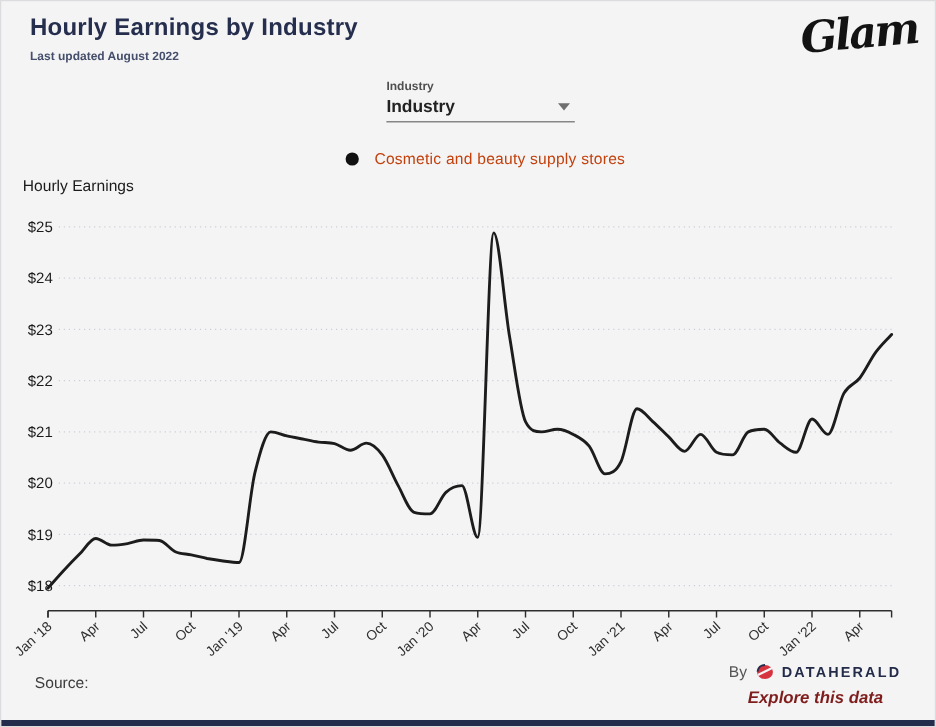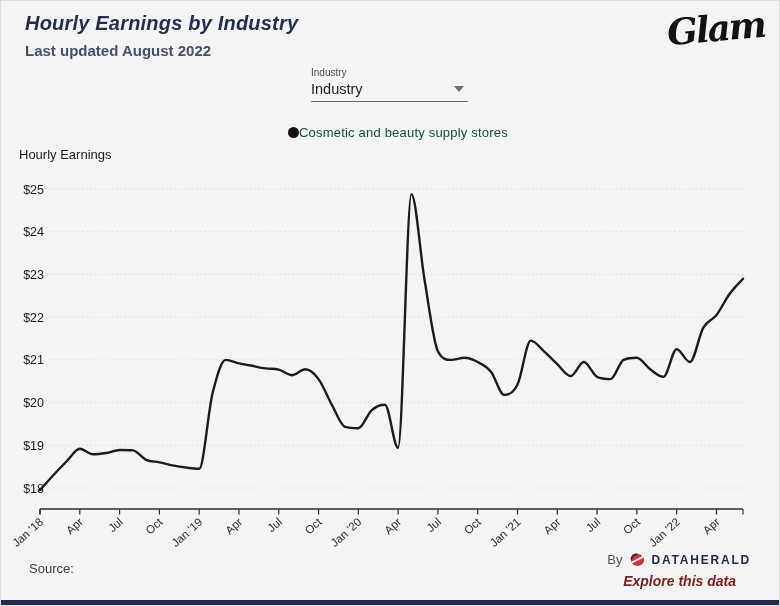--- a/index.html
+++ b/index.html
@@ -4,44 +4,44 @@
 <style>
   html,body{margin:0;padding:0;background:#ffffff;}
   .page{
     position:relative;width:780px;height:606px;box-sizing:border-box;
     background:#f4f4f5;border:1px solid #dcdcdf;overflow:hidden;
     font-family:"Liberation Sans",sans-serif;
   }
   .bottom-bar{position:absolute;left:0;right:0;bottom:0;height:5px;background:#242c4c;}
   .page-title{
     position:absolute;left:24px;top:11px;font-size:20px;font-weight:bold;
-    color:#262e4e;letter-spacing:.2px;font-style:italic;
+    color:#262e4e;letter-spacing:.2px;
   }
   .subtitle{
-    position:absolute;left:24px;top:41px;font-size:15px;font-weight:bold;color:#454e6b;
+    position:absolute;left:24px;top:41px;font-size:10px;font-weight:bold;color:#454e6b;
   }
   .glam{
     position:absolute;right:14px;top:6px;font-family:"DejaVu Serif",serif;
     font-style:italic;font-weight:bold;font-size:36px;color:#131313;
     transform:rotate(-5deg);letter-spacing:-2px;
   }
-  .dropdown{position:absolute;left:310px;top:66px;width:157px;cursor:pointer;}
+  .dropdown{position:absolute;left:321px;top:66px;width:157px;cursor:pointer;font-weight:bold;}
   .dd-label{font-size:10px;color:#4f4f4f;}
   .dd-row{
     display:flex;justify-content:space-between;align-items:center;margin-top:3px;
     padding-bottom:4px;border-bottom:1px solid #6b6b6b;
   }
   .dd-value{font-size:14.5px;color:#222;}
   .dd-caret{
     width:0;height:0;border-left:5.5px solid transparent;border-right:5.5px solid transparent;
     border-top:6px solid #6f6f6f;margin-right:4px;
   }
   .legend{position:absolute;left:287px;top:124px;display:flex;align-items:center;}
   .legend-dot{width:11px;height:11px;border-radius:50%;background:#111;flex:0 0 auto;}
-  .legend-label{font-size:13px;color:#14532d;letter-spacing:.2px;}
+  .legend-label{margin-left:13px;font-size:13px;color:#c2410c;letter-spacing:.2px;}
   .ylabel{position:absolute;left:18px;top:146px;font-size:13px;color:#1b1b1b;}
   #chart{position:absolute;left:0;top:170px;width:780px;height:390px;}
   .source-row{position:absolute;left:28px;top:560px;font-size:13px;display:flex;}
   .source-label{color:#3c3c3c;margin-right:14px;}
   .source-link{color:#4796cf;text-decoration:none;cursor:pointer;}
   .source-link .chev{margin-left:1px;font-size:13px;}
   .credit{position:absolute;right:28px;top:551px;text-align:right;}
   .by-row{display:flex;align-items:center;}
   .by-label{font-size:13px;color:#555;margin-right:8px;}
   .dh-logo{display:inline-flex;margin-right:6px;}

